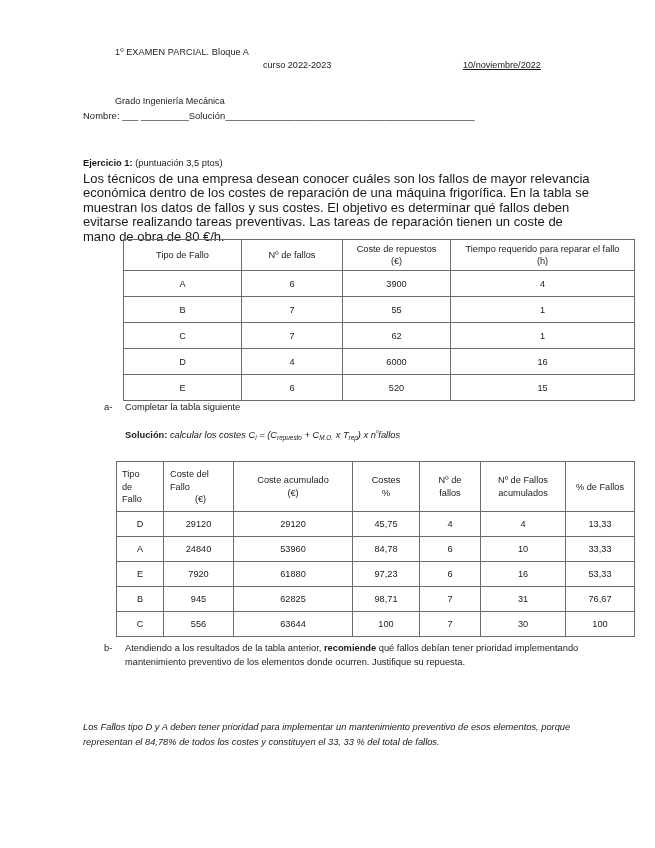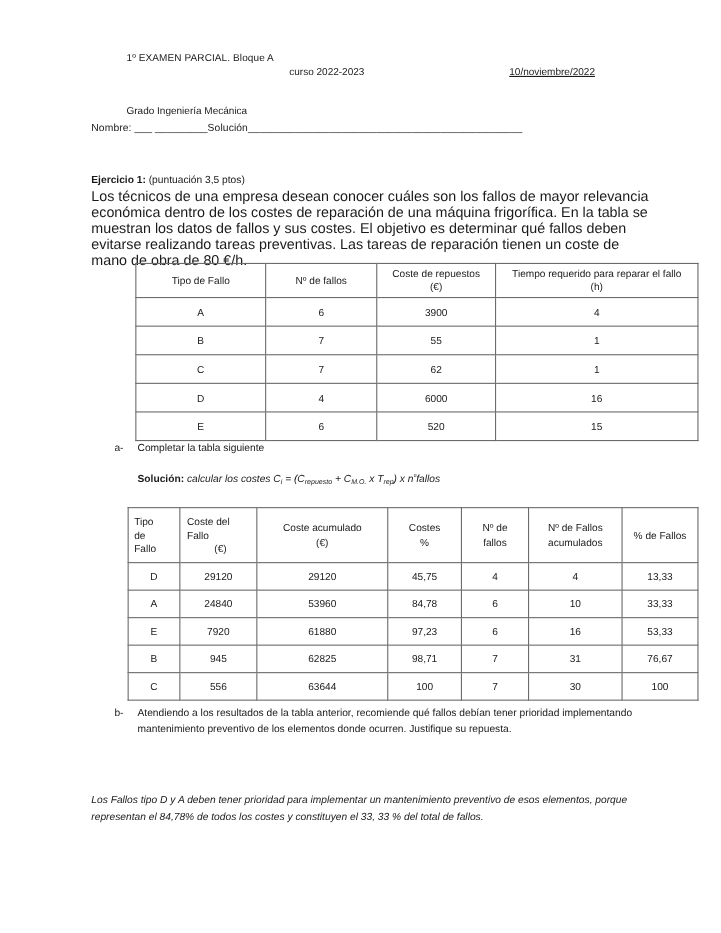--- a/index.html
+++ b/index.html
@@ -179,21 +179,21 @@
   }
   .item-b .marker {
     position: absolute;
     left: 0; top: 0;
     width: 21px;
   }
   .item-b .btext {
     display: block;
     margin-left: 21px;
   }
-  .item-b b { font-weight: normal; }
+  .item-b b { font-weight: bold; }
 
   .answer-par {
     position: absolute;
     left: 83px;
     top: 720px;
     width: 513px;
     font-size: 9.3px;
     line-height: 14.5px;
     font-style: italic;
   }

